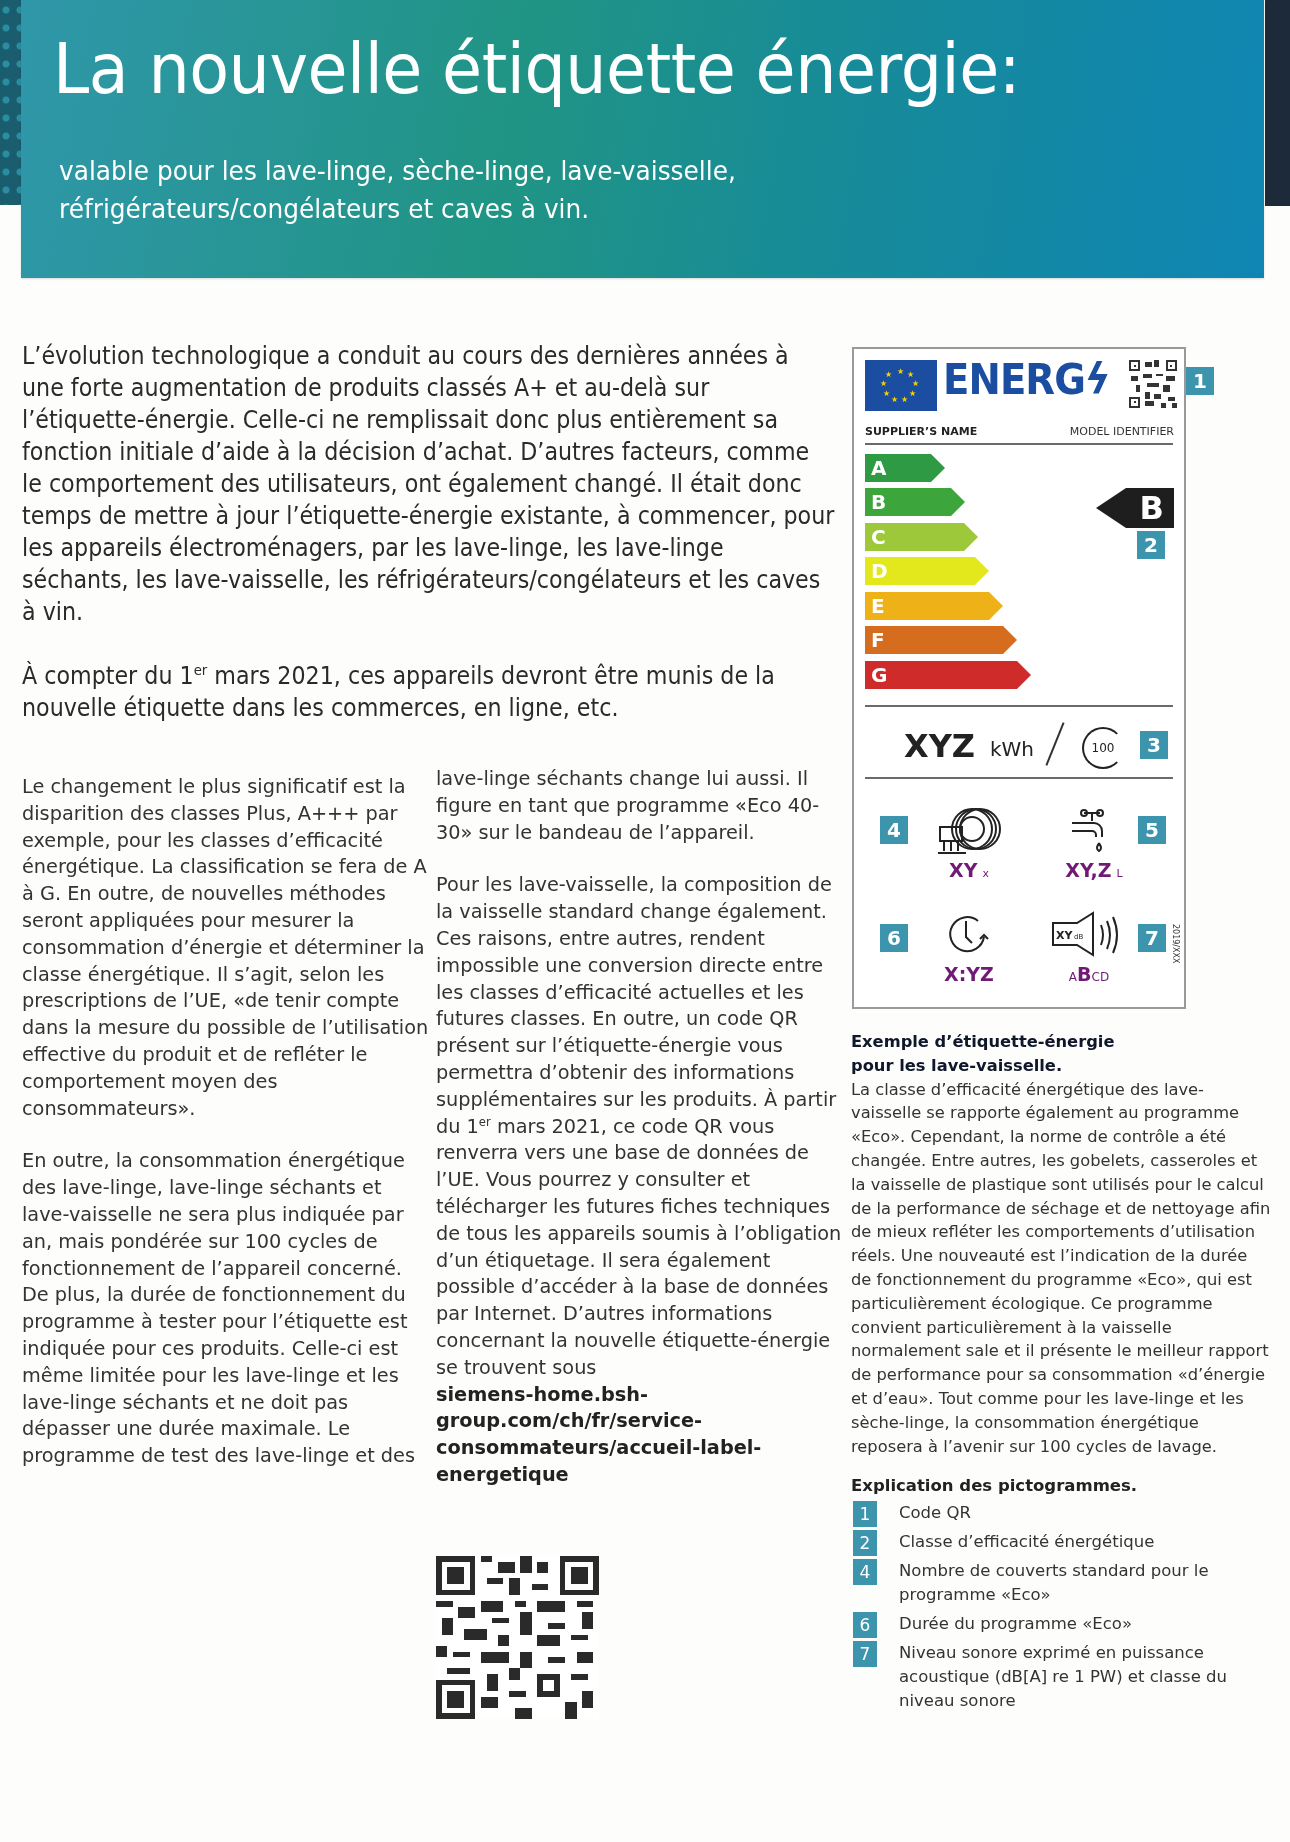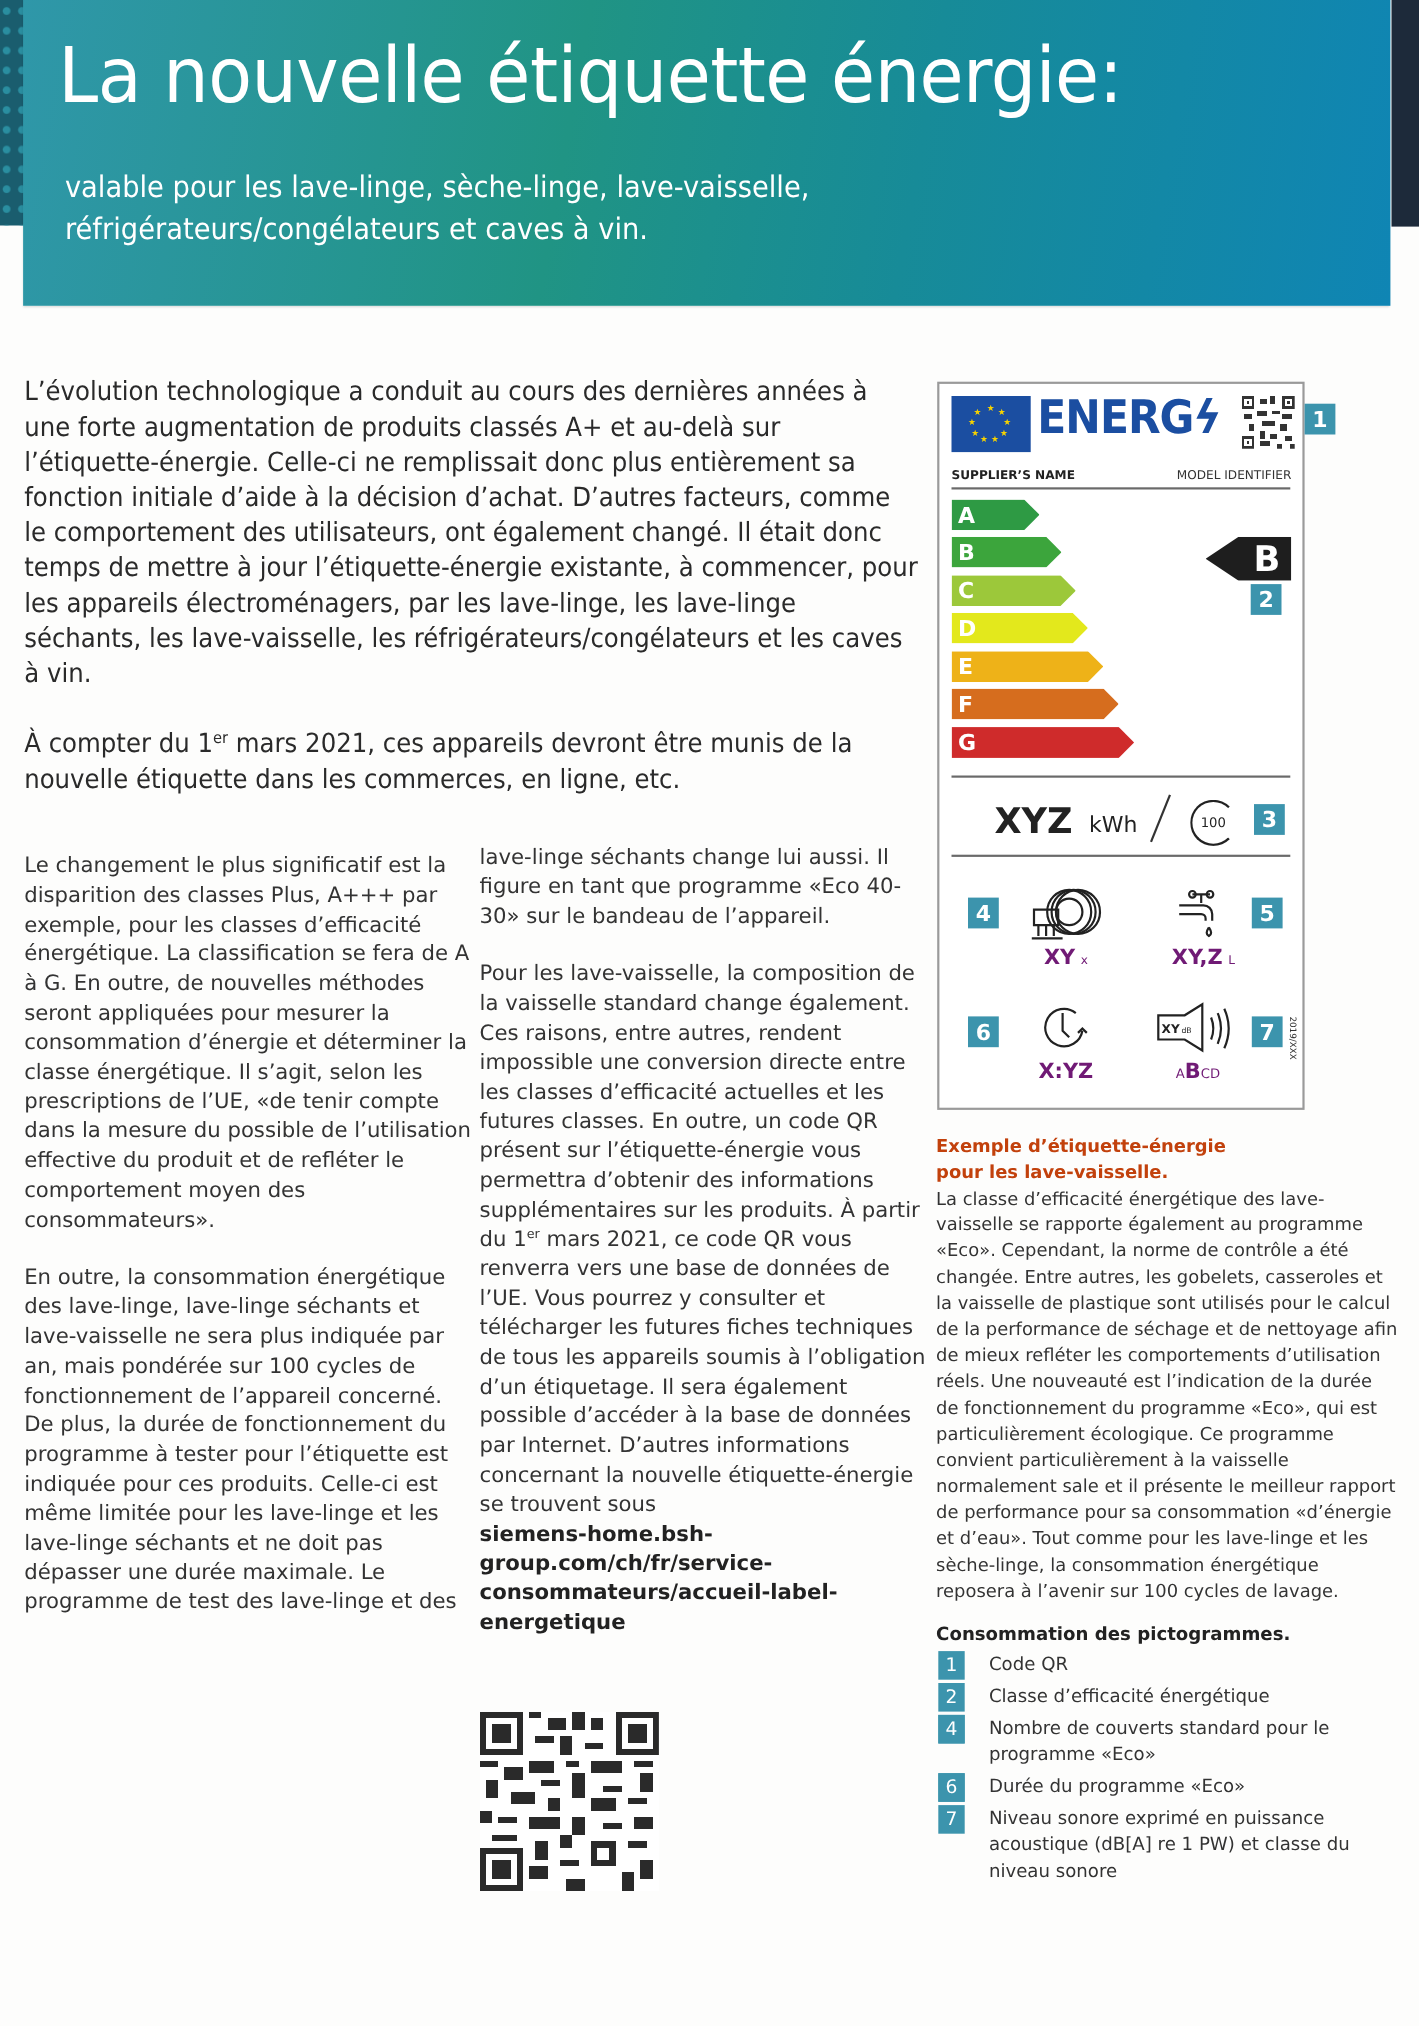--- a/index.html
+++ b/index.html
@@ -96,21 +96,21 @@
   .icon-val { font-weight:bold; font-size:19px; }
   .icon-unit { font-size:11px; font-weight:normal; }
   .reg-code {
     position:absolute; right:4px; top:575px; font-size:8px; color:#333;
     writing-mode:vertical-rl;
   }
 
   .caption {
     position:absolute; left:851px; top:1030px; width:420px; font-size:16.3px; line-height:23.8px; color:#333;
   }
-  .caption b { color:#c2410c; }
+  .caption b { color:#0f172a; }
   .legend {
     position:absolute; left:851px; top:1476px; width:430px;
   }
   .legend .title { font-size:16.5px; font-weight:bold; color:#222; margin-bottom:6px; }
   .legend .item { position:relative; padding-left:48px; font-size:16.5px; line-height:24px; color:#333; margin-bottom:5px; }
   .legend .item .badge { left:2px; top:0; width:24px; height:26px; font-size:17px; line-height:26px; font-weight:normal; }
 
   .qr-big { position:absolute; left:436px; top:1556px; width:163px; height:163px; }
 </style>
 </head>
@@ -322,21 +322,21 @@
   <div class="reg-code">2019/XXX</div>
 </div>
 
 <div class="caption">
   <b>Exemple d’étiquette-énergie</b><br>
   <b>pour les lave-vaisselle.</b><br>
   <span>La classe d’efficacité énergétique des lave-vaisselle se rapporte également au programme «Eco». Cependant, la norme de contrôle a été changée. Entre autres, les gobelets, casseroles et la vaisselle de plastique sont utilisés pour le calcul de la performance de séchage et de nettoyage afin de mieux refléter les comportements d’utilisation réels. Une nouveauté est l’indication de la durée de fonctionnement du programme «Eco», qui est particulièrement écologique. Ce programme convient particulièrement à la vaisselle normalement sale et il présente le meilleur rapport de performance pour sa consommation «d’énergie et d’eau». Tout comme pour les lave-linge et les sèche-linge, la consommation énergétique reposera à l’avenir sur 100 cycles de lavage.</span>
 </div>
 
 <div class="legend">
-  <div class="title">Consommation des pictogrammes.</div>
+  <div class="title">Explication des pictogrammes.</div>
   <div class="item"><span class="badge">1</span><span>Code QR</span></div>
   <div class="item"><span class="badge">2</span><span>Classe d’efficacité énergétique</span></div>
   <div class="item"><span class="badge">3</span></div>
   <div class="item"><span class="badge">4</span><span>Nombre de couverts standard pour le programme «Eco»</span></div>
   <div class="item"><span class="badge">5</span></div>
   <div class="item"><span class="badge">6</span><span>Durée du programme «Eco»</span></div>
   <div class="item"><span class="badge">7</span><span>Niveau sonore exprimé en puissance acoustique (dB[A] re 1 PW) et classe du niveau sonore</span></div>
 </div>
 
 </body></html>

